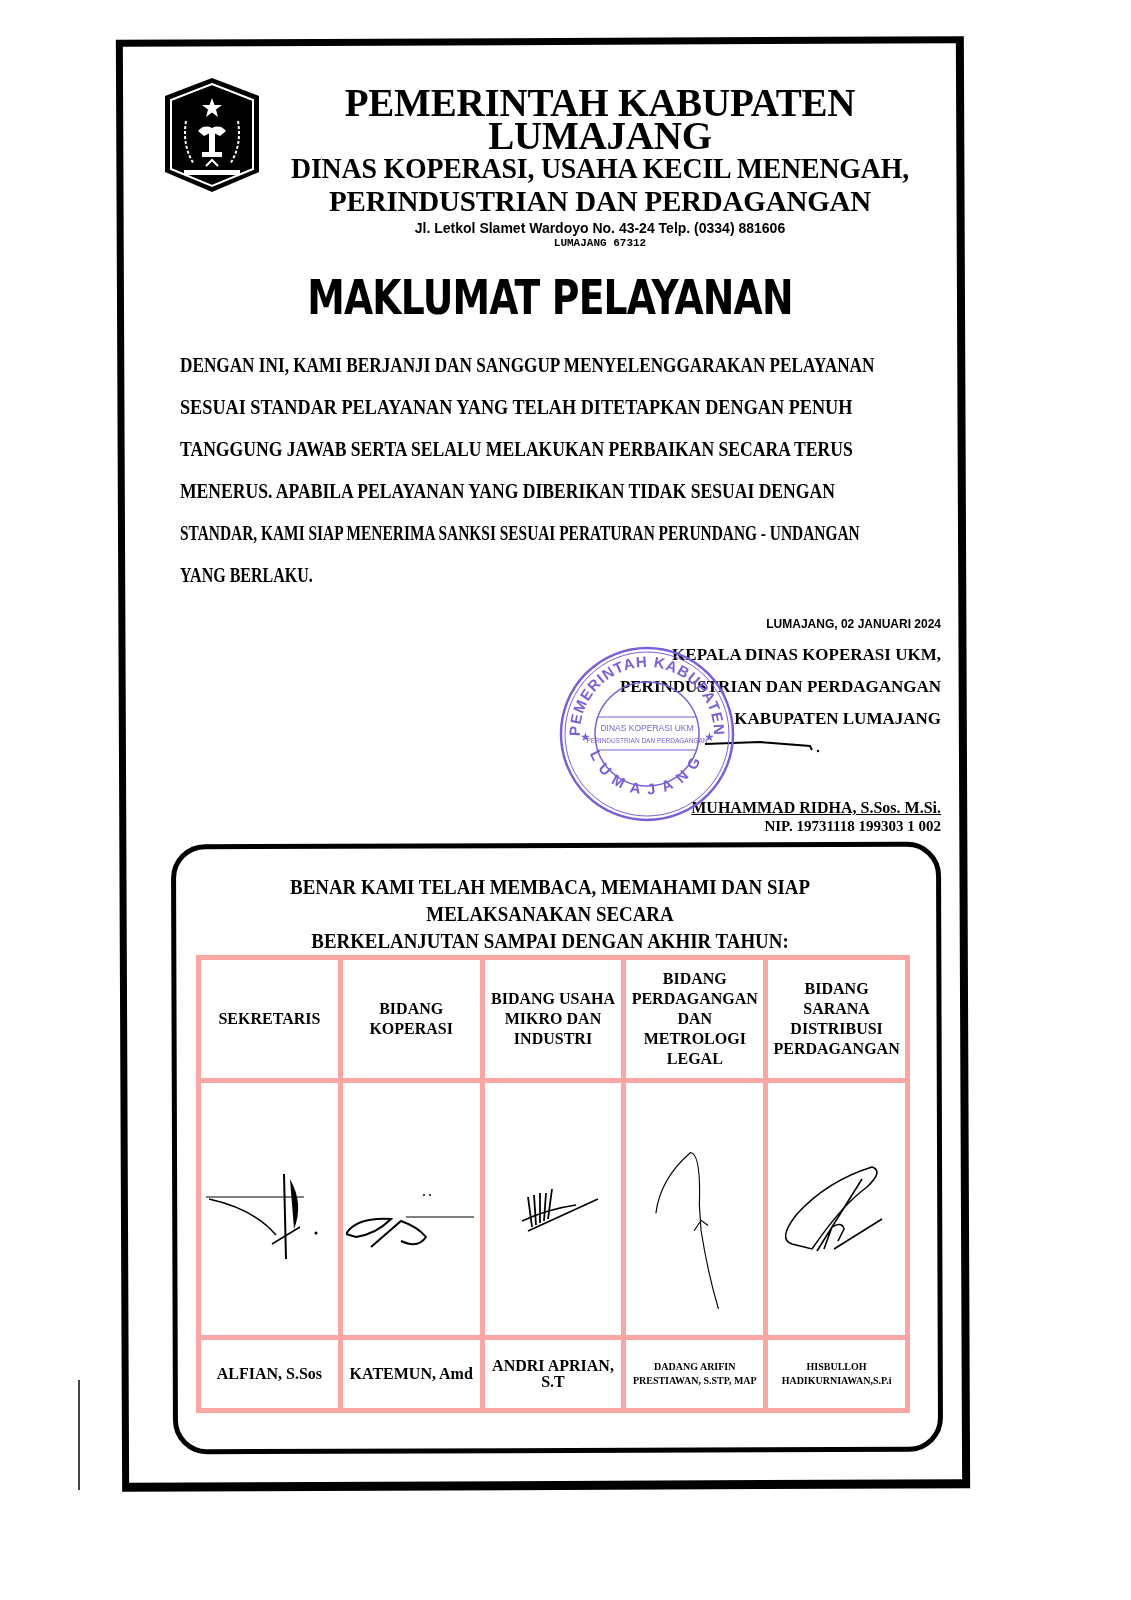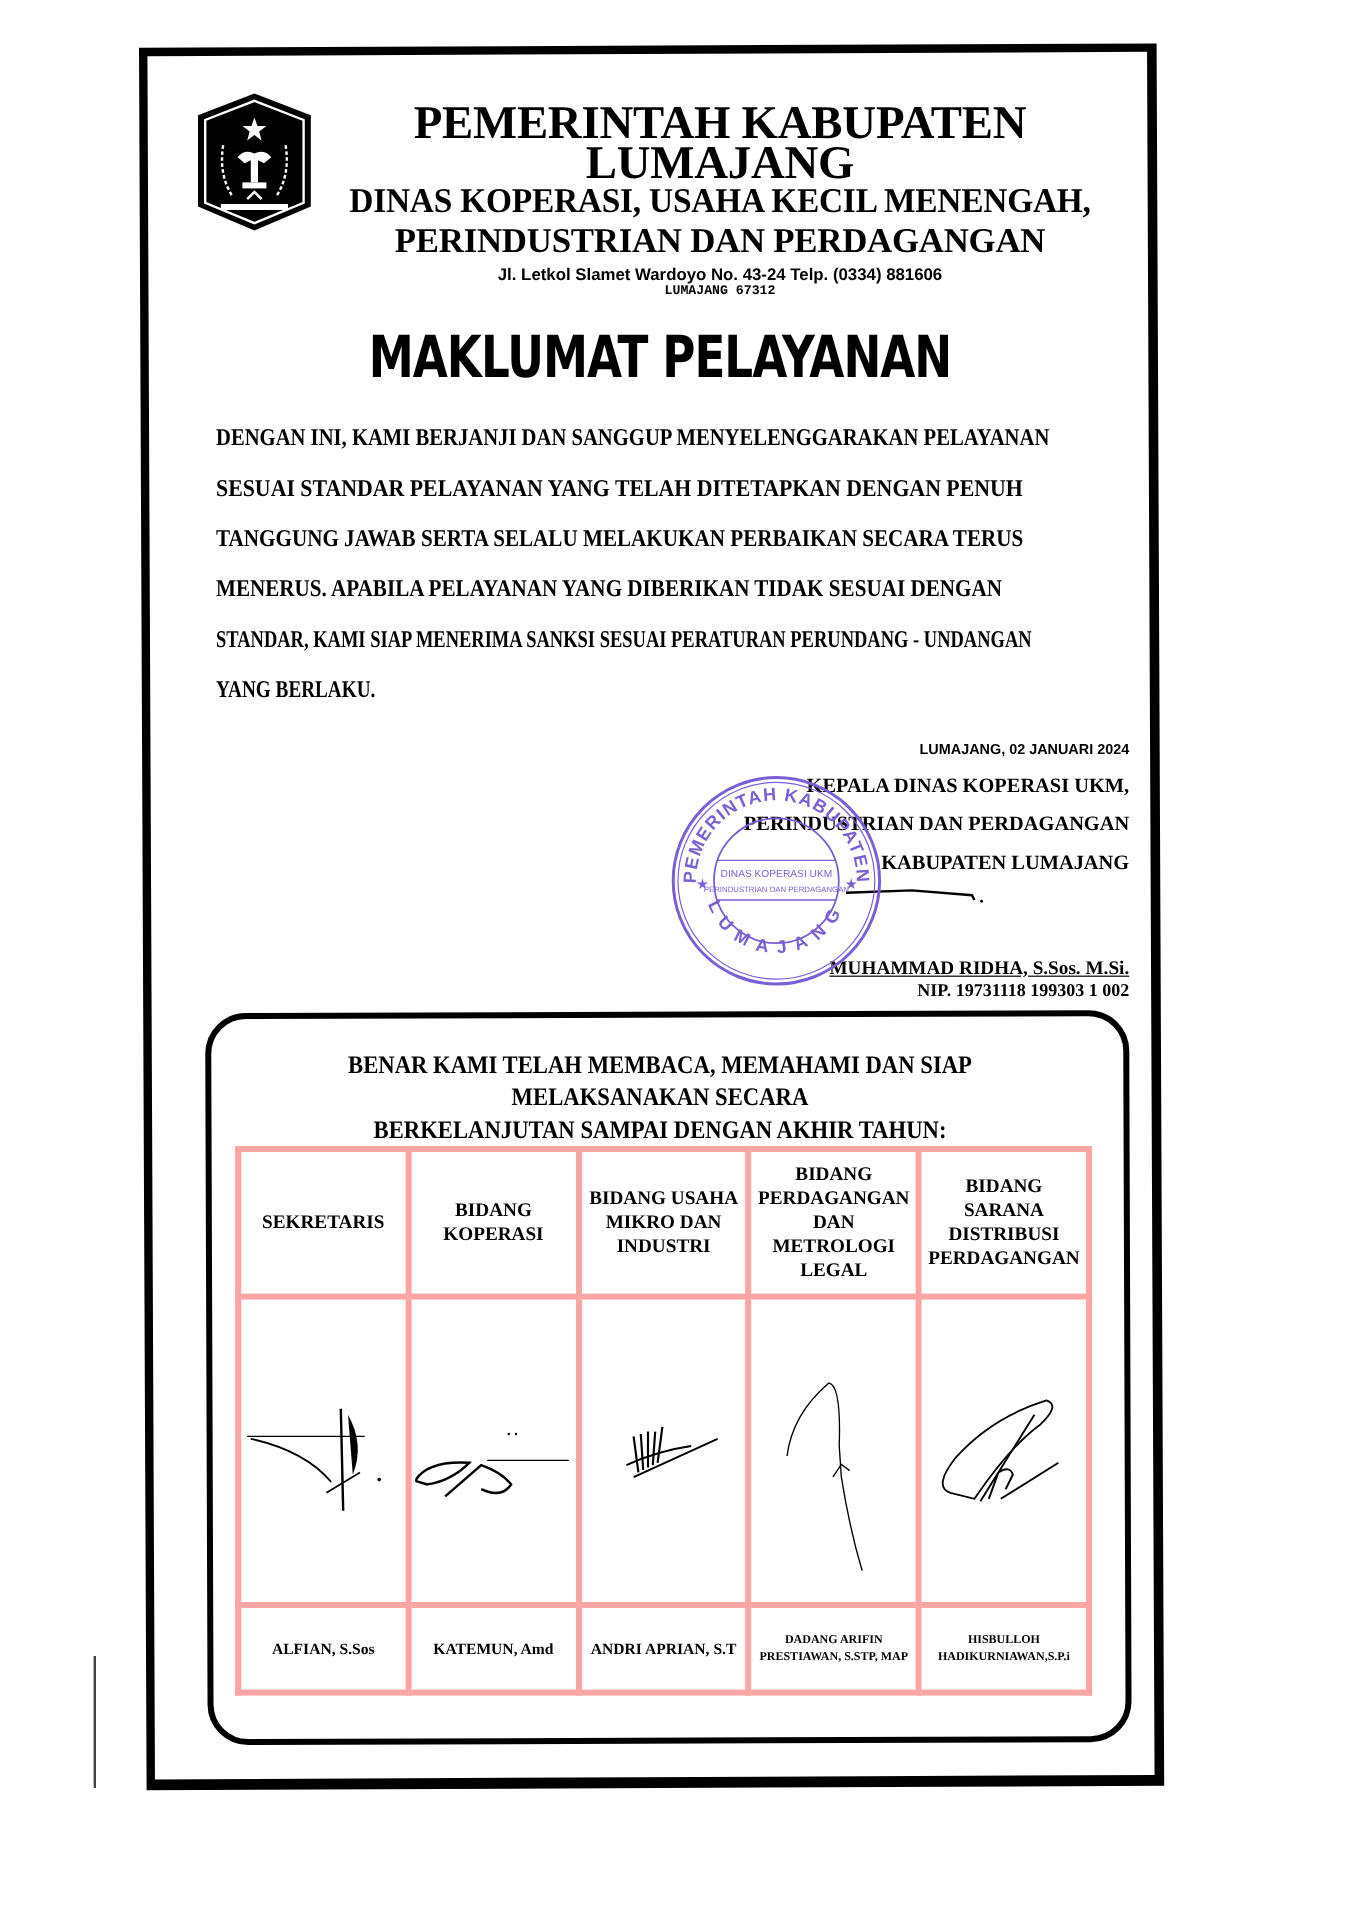--- a/index.html
+++ b/index.html
@@ -24,21 +24,21 @@
     .sign-block .name { font-size: 16px; font-weight: bold; text-decoration: underline; line-height: 18px; margin-top: 70px; margin-left: 30px; }
     .sign-block .nip { font-size: 15px; font-weight: bold; line-height: 18px; margin-left: 30px; }
     .stamp { position: absolute; left: 558px; top: 645px; width: 178px; height: 178px; }
     .head-sign { position: absolute; left: 700px; top: 730px; width: 130px; height: 30px; }
     .ack-box { position: absolute; left: 172px; top: 843px; width: 760px; height: 600px; border: 5px solid #000; border-radius: 34px; transform: rotate(-0.2deg); }
     .ack-title { position: absolute; left: 180px; top: 874px; width: 740px; text-align: center; font-family: "Liberation Serif", serif; font-weight: bold; font-size: 21px; line-height: 27px; transform: scaleX(0.9); }
     .sig-table { position: absolute; left: 196px; top: 955px; width: 714px; border-collapse: collapse; }
     .sig-table td { border: 5px solid #fca5a5; text-align: center; vertical-align: middle; font-family: "Liberation Serif", serif; font-weight: bold; padding: 0 2px; }
     .sig-table .hdr td { height: 118px; font-size: 16px; line-height: 20px; }
     .sig-table .sig td { height: 252px; }
-    .sig-table .nm td { height: 68px; font-size: 13px; line-height: 16px; }
+    .sig-table .nm td { height: 68px; font-size: 16px; line-height: 16px; }
     .sig-table .nm td.small { font-size: 10px; line-height: 14px; }
     .sig-svg { width: 130px; height: 200px; display: block; margin: 0 auto; }
   </style>
 </head>
 <body>
 
 <div class="outer-frame"></div>
 <div class="scan-mark"></div>
 
 <svg class="logo" viewBox="0 0 100 118">

